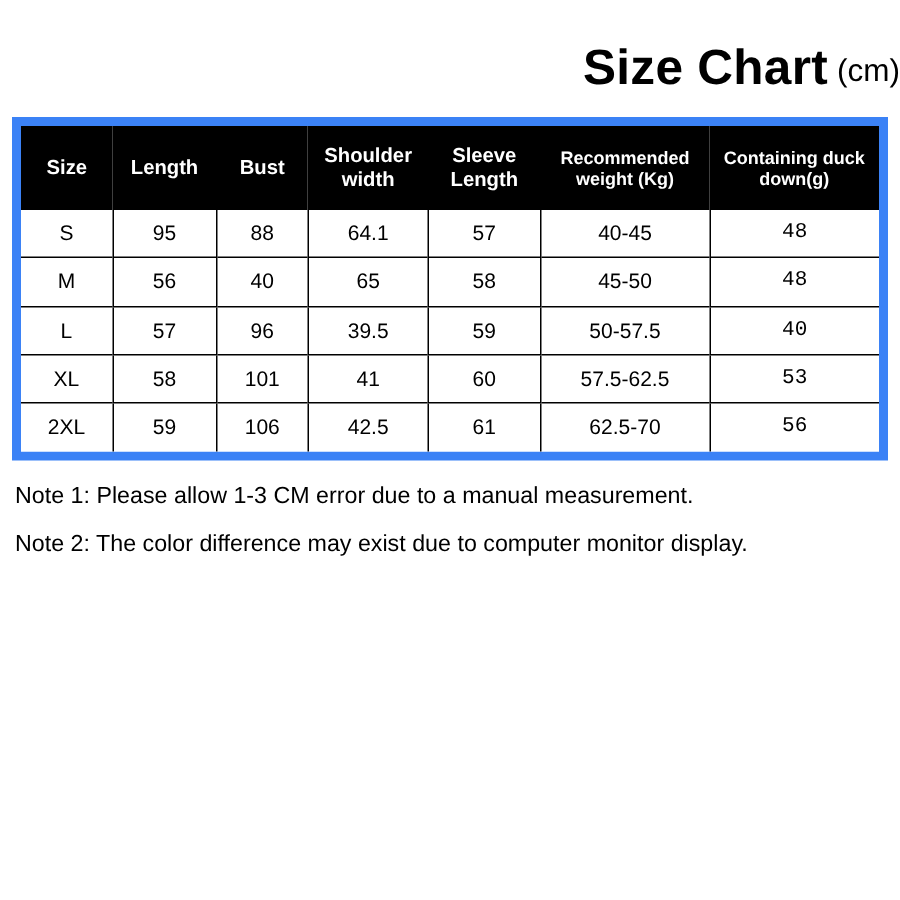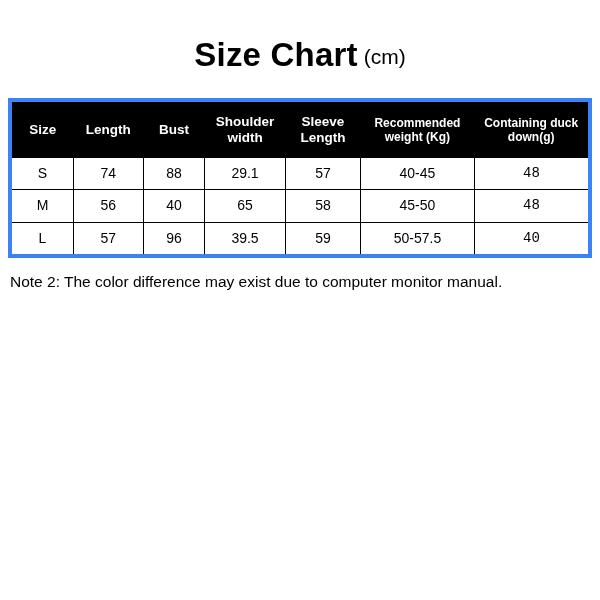--- a/index.html
+++ b/index.html
@@ -14,38 +14,38 @@
     color: #000000;
     overflow: hidden;
   }
   .page {
     width: 600px;
     height: 600px;
     position: relative;
     box-sizing: border-box;
   }
   .title-wrap {
-    text-align: center;
-    padding-top: 36px;
+    text-align: right;
+    padding-top: 26px;
     padding-bottom: 10px;
   }
   .title-main {
     font-size: 33px;
     font-weight: bold;
     letter-spacing: 0.2px;
   }
   .title-unit {
     font-size: 21px;
     font-weight: normal;
     margin-left: 6px;
     vertical-align: 2px;
   }
   .table-wrap {
-    margin: 14px 8px 0 8px;
-    border: 4px solid #3b82f6;
+    margin: 4px 8px 0 8px;
+    border: 6px solid #3b82f6;
     box-sizing: border-box;
   }
   table.size-table {
     width: 100%;
     border-collapse: collapse;
     table-layout: fixed;
   }
   table.size-table thead th {
     background: #000000;
     color: #ffffff;
@@ -103,23 +103,23 @@
           <th style="width:10.5%">Bust</th>
           <th style="width:14%">Shoulder width</th>
           <th style="width:13%">Sleeve Length</th>
           <th class="small" style="width:20%">Recommended weight (Kg)</th>
           <th class="small" style="width:20%">Containing duck down(g)</th>
         </tr>
       </thead>
       <tbody>
         <tr>
           <td>S</td>
-          <td>74</td>
+          <td>95</td>
           <td>88</td>
-          <td>29.1</td>
+          <td>64.1</td>
           <td>57</td>
           <td>40-45</td>
           <td>48</td>
         </tr>
         <tr>
           <td>M</td>
           <td>56</td>
           <td>40</td>
           <td>65</td>
           <td>58</td>
@@ -128,21 +128,40 @@
         </tr>
         <tr>
           <td>L</td>
           <td>57</td>
           <td>96</td>
           <td>39.5</td>
           <td>59</td>
           <td>50-57.5</td>
           <td>40</td>
         </tr>
+        <tr>
+          <td>XL</td>
+          <td>58</td>
+          <td>101</td>
+          <td>41</td>
+          <td>60</td>
+          <td>57.5-62.5</td>
+          <td>53</td>
+        </tr>
+        <tr>
+          <td>2XL</td>
+          <td>59</td>
+          <td>106</td>
+          <td>42.5</td>
+          <td>61</td>
+          <td>62.5-70</td>
+          <td>56</td>
+        </tr>
       </tbody>
     </table>
   </div>
 
   <div class="notes">
-    <div class="note">Note 2: The color difference may exist due to computer monitor manual.</div>
+    <div class="note">Note 1: Please allow 1-3 CM error due to a manual measurement.</div>
+    <div class="note">Note 2: The color difference may exist due to computer monitor display.</div>
   </div>
 
 </div>
 
 </body></html>

